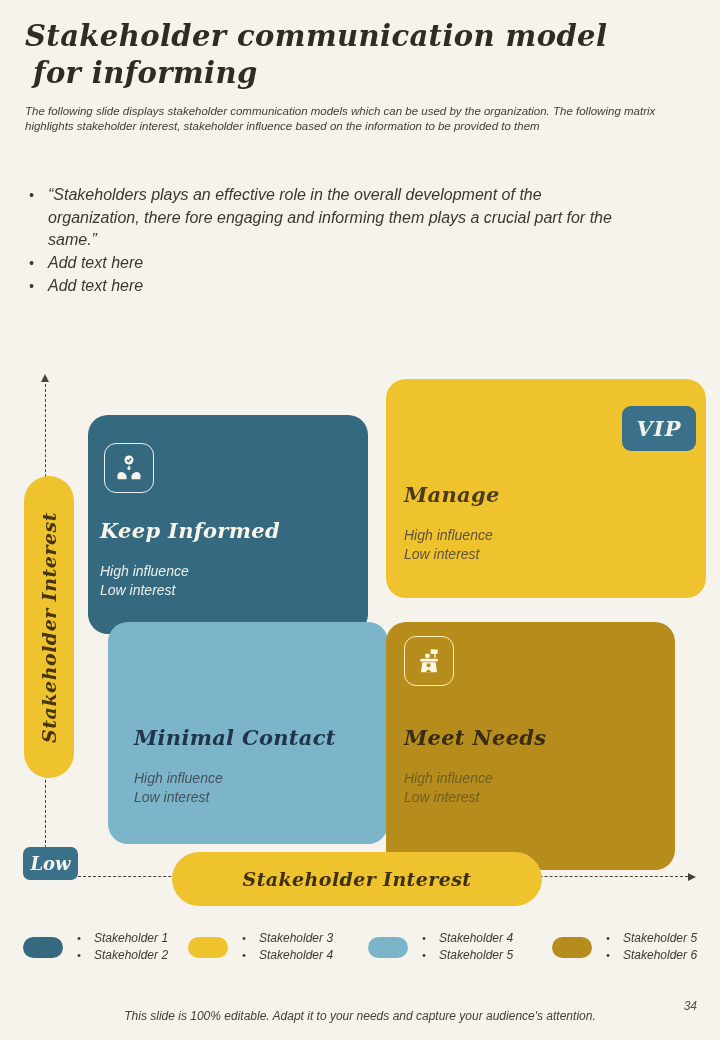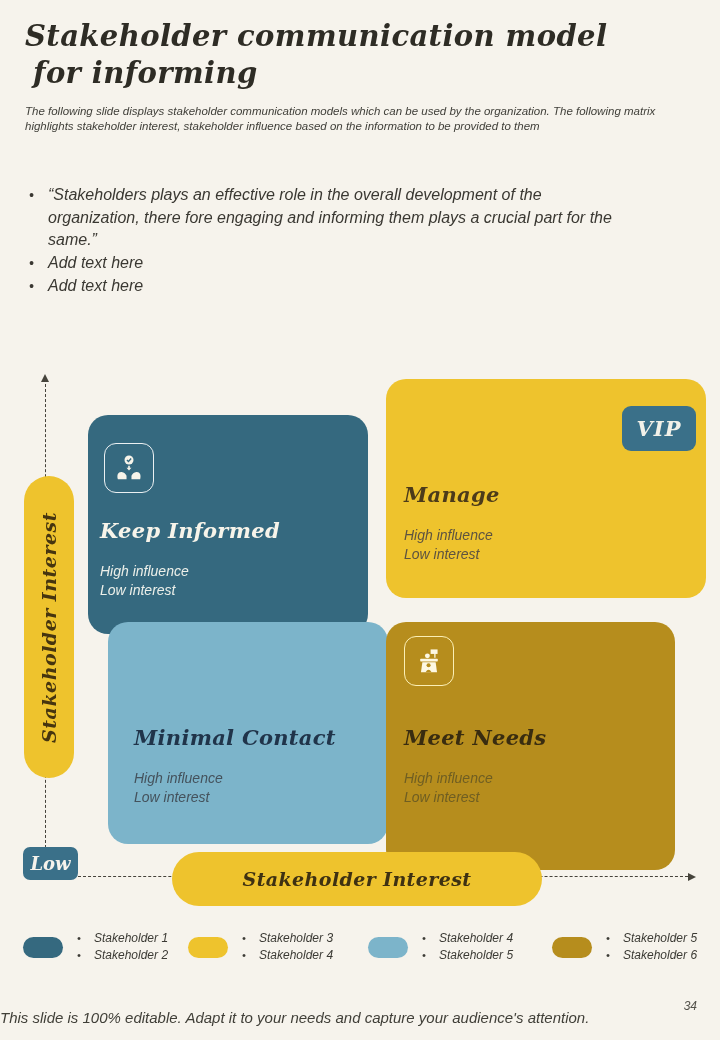--- a/index.html
+++ b/index.html
@@ -103,22 +103,22 @@
   .legend-group { position:absolute; top:931px; display:flex; align-items:center; }
   .lg1 { left:23px; } .lg2 { left:188px; } .lg3 { left:368px; } .lg4 { left:552px; }
   .swatch { width:40px; height:21px; border-radius:10.5px; flex:0 0 auto; }
   .sw1 { background:#35697f; } .sw2 { background:#eec32d; }
   .sw3 { background:#7cb4ca; } .sw4 { background:#b68d1d; }
   .legend-items { margin-left:14px; display:flex; flex-direction:column; gap:1px; }
   .legend-row { display:flex; align-items:baseline; font-size:12px; color:#3b3a34; line-height:15.5px; }
   .legend-row .dot { width:17px; text-align:left; font-size:11px; }
   
   .footer-note {
-    position:absolute; left:0; right:0; top:1009px; text-align:left;
-    font-size:15px; color:#403f38;
+    position:absolute; left:0; right:0; top:1009px; text-align:center;
+    font-size:12px; color:#403f38;
   }
   .page-number { position:absolute; right:23px; top:999px; font-size:12px; color:#53514a; }
 </style>
 </head>
 <body>
 
 <div class="slide">
 
   <h1 class="title"><span>Stakeholder communication model</span><span class="line2">for informing</span></h1>
   <p class="description">The following slide displays stakeholder communication models which can be used by the organization. The following matrix highlights stakeholder interest, stakeholder influence based on the information to be provided to them</p>

